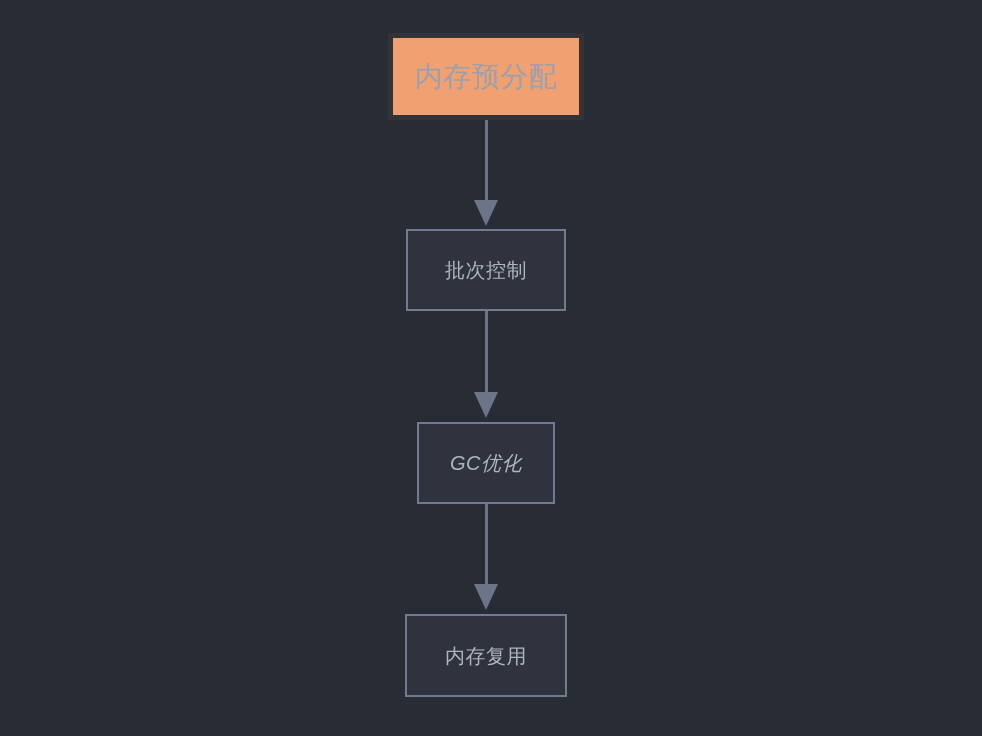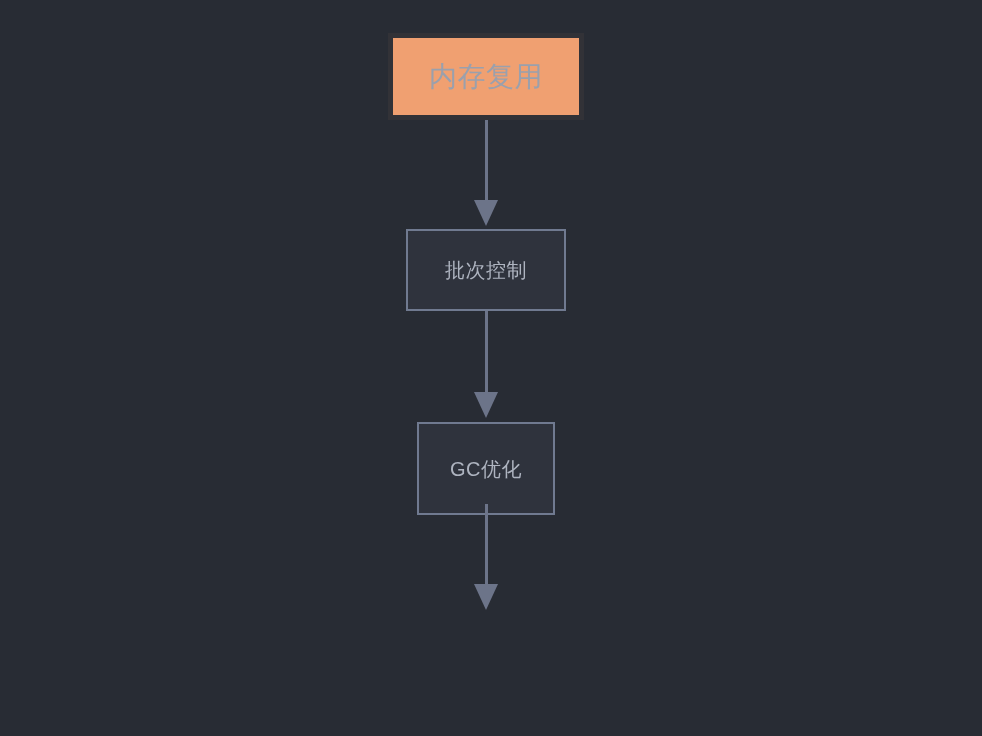--- a/index.html
+++ b/index.html
@@ -56,40 +56,43 @@
     border-right: 12px solid transparent;
     border-top: 26px solid #6c7489;
   }
 </style>
 </head>
 <body>
 
 <div id="flowchart-canvas">
 
   <div class="node node-highlight" style="left:388px; top:33px; width:196px; height:87px;">
-    <span>内存复用</span>
+    <span>内存预分配</span>
   </div>
 
   <div class="edge">
     <div class="edge-line" style="left:485px; top:120px; height:82px;"></div>
     <div class="edge-arrow" style="left:474px; top:200px;"></div>
   </div>
 
   <div class="node node-default" style="left:406px; top:229px; width:160px; height:82px;">
     <span>批次控制</span>
   </div>
 
   <div class="edge">
     <div class="edge-line" style="left:485px; top:311px; height:82px;"></div>
     <div class="edge-arrow" style="left:474px; top:392px;"></div>
   </div>
 
-  <div class="node node-default" style="left:417px; top:422px; width:138px; height:93px;">
+  <div class="node node-default" style="left:417px; top:422px; width:138px; height:82px;font-style:italic;">
     <span>GC优化</span>
   </div>
 
   <div class="edge">
     <div class="edge-line" style="left:485px; top:504px; height:81px;"></div>
     <div class="edge-arrow" style="left:474px; top:584px;"></div>
   </div>
 
+  <div class="node node-default" style="left:405px; top:614px; width:162px; height:83px;">
+    <span>内存复用</span>
+  </div>
 
 </div>
 
 </body></html>

